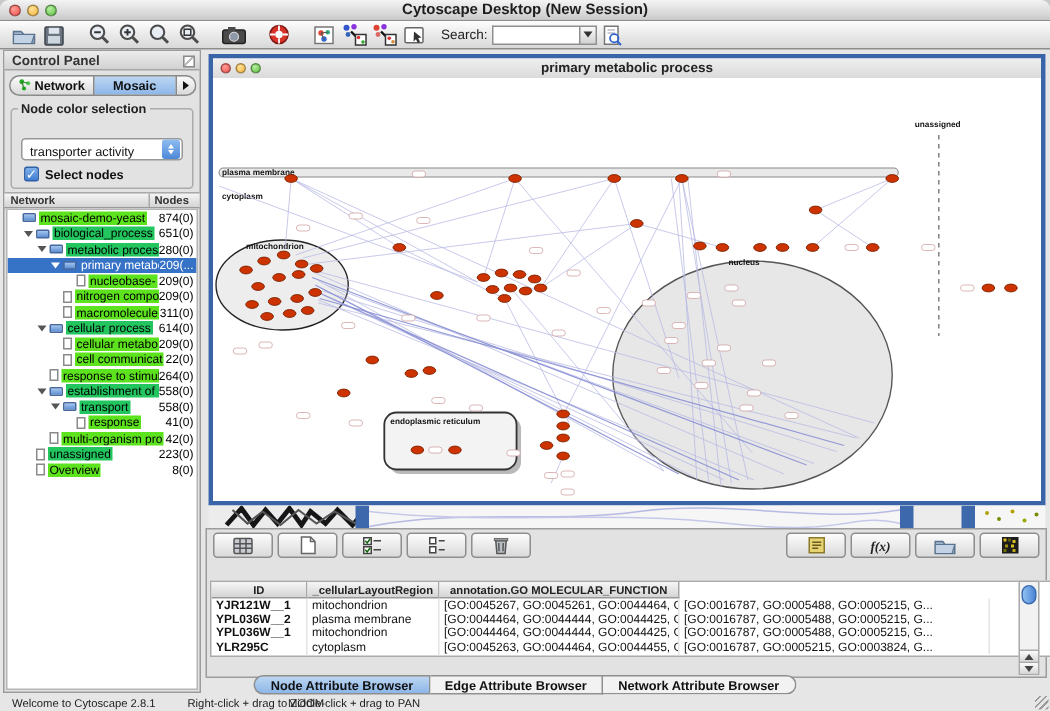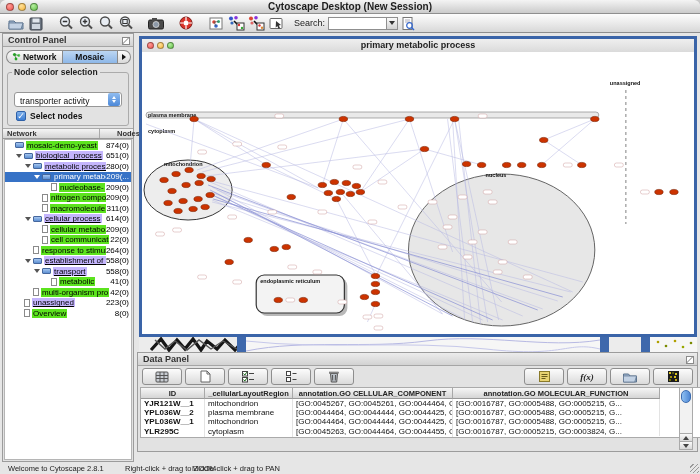--- a/index.html
+++ b/index.html
@@ -42,33 +42,33 @@
   .combo { height:15px; border:1px solid #979797; border-radius:3px; background:#fff; display:flex; align-items:flex-end; position:relative; margin:13px 2px 4px; }
   .combo .cval { flex:1; font-size:8.5px; padding-left:5px; color:#111; white-space:nowrap; overflow:hidden; }
   .combo .cstep { width:12px; height:13px; margin-right:1px; border-radius:2px; background:linear-gradient(#8fbcf0,#4c88d8); display:flex; flex-direction:column; align-items:center; justify-content:center; gap:1px; }
   .tri-up-s { width:0;height:0;border-left:2.5px solid transparent;border-right:2.5px solid transparent;border-bottom:3px solid #fff; }
   .tri-dn-s { width:0;height:0;border-left:2.5px solid transparent;border-right:2.5px solid transparent;border-top:3px solid #fff; }
   .chkrow { display:flex; align-items:center; gap:4px; padding-left:4px; }
   .chk { width:10px; height:10px; border-radius:2px; background:linear-gradient(#7fb0ea,#3f7fd4); border:1px solid #2f61a8; color:#fff; font-size:9px; line-height:9px; text-align:center; }
   .chkrow span.lbl { font-size:8.5px; font-weight:bold; color:#111; }
   .tree-header { height:11px; display:flex; background:linear-gradient(#f5f5f5,#d4d4d4); border-top:1px solid #aaa; border-bottom:1px solid #999; font-size:7.5px; font-weight:bold; color:#333; }
   .tree-header .h1 { flex:1; padding-left:4px; }
-  .tree-header .h2 { width:34px; border-left:1px solid #aaa; padding-left:17px; }
+  .tree-header .h2 { width:34px; border-left:1px solid #aaa; padding-left:3px; }
   .tree { flex:1; background:#fff; border:1px solid #b5b5b5; margin:0 1px 1px; overflow:hidden; }
   .trow { height:10.5px; display:flex; align-items:center; font-size:8px; white-space:nowrap; }
   .trow.sel { background:#3672c6; color:#fff; }
   .ind { flex:none; height:1px; }
   .exp { flex:none; width:0; height:0; border-left:3px solid transparent; border-right:3px solid transparent; border-top:4px solid #555; margin-right:2px; }
   .trow.sel .exp { border-top-color:#fff; }
   .exp.none { border:none; width:6px; height:1px; }
   .fold { flex:none; width:9px; height:6px; background:linear-gradient(#a5c6ef,#5d8fd2); border:1px solid #46689e; border-radius:1px; margin-right:2px; }
   .leaf { flex:none; width:6px; height:8px; background:#fff; border:1px solid #8a8a8a; margin-right:2px; }
   .tlabel { padding:0 1px; overflow:hidden; max-width:86px; }
   .bg-green { background:#5ce31e; }
-  .bg-red { background:#c4b5fd;text-decoration:underline; }
+  .bg-red { background:#22c55e; }
   .trow.sel .tlabel { background:transparent; color:#fff; }
   .tcount { margin-left:auto; padding-right:2px; font-size:8px; }
 
   
   .net-window { position:absolute; left:139px; top:36px; width:558px; height:301px; border:3px solid #3a64a8; background:#fff; }
   .inner-titlebar { height:27px; background:linear-gradient(#efefef,#c6c6c6); border-bottom:1px solid #8f8f8f; position:relative; }
   .inner-titlebar .lights { left:5px; top:3px; gap:3px; }
   .inner-titlebar .light { width:7px; height:7px; }
   .inner-title { position:absolute; left:0; right:0; top:0; height:13px; line-height:13px; text-align:center; font-size:9px; font-weight:bold; color:#222; }
   .canvas { position:absolute; left:0; top:13px; right:0; bottom:0; background:#fff; }
@@ -374,21 +374,21 @@
           <span class="ind" style="width: 29px;"></span>
           <span class="exp"></span>
           <span class="fold"></span>
           <span class="tlabel bg-red">transport</span>
           <span class="tcount">558(0)</span>
         </div>
         <div class="trow">
           <span class="ind" style="width: 38px;"></span>
           <span class="exp none"></span>
           <span class="leaf"></span>
-          <span class="tlabel bg-green">metabolic</span>
+          <span class="tlabel bg-green">response</span>
           <span class="tcount">41(0)</span>
         </div>
         <div class="trow">
           <span class="ind" style="width: 20px;"></span>
           <span class="exp none"></span>
           <span class="leaf"></span>
           <span class="tlabel bg-green">multi-organism pro</span>
           <span class="tcount">42(0)</span>
         </div>
         <div class="trow">
@@ -596,24 +596,20 @@
           <circle cx="8" cy="5" r="1.3" fill="#b0a000"></circle>
           <circle cx="16" cy="9" r="1.3" fill="#7a8a00"></circle>
           <circle cx="25" cy="4" r="1.3" fill="#b0a000"></circle>
           <circle cx="33" cy="10" r="1.3" fill="#98a800"></circle>
           <circle cx="41" cy="6" r="1.3" fill="#7a8a00"></circle>
         </svg>
     </span>
   </div>
 
   <div class="data-panel">
-    <div class="panel-titlebar">
-      <span>Data Panel</span>
-      <span class="float-ic"></span>
-    </div>
     <div class="dp-toolbar">
       <span class="dpbtn">
           <svg width="14" height="12">
             <rect x="1" y="1" width="12" height="10" rx="1" fill="#c8ccd2" stroke="#555"></rect>
             <line x1="1" y1="4.5" x2="13" y2="4.5" stroke="#555"></line>
             <line x1="1" y1="7.5" x2="13" y2="7.5" stroke="#555"></line>
             <line x1="5" y1="1" x2="5" y2="11" stroke="#555"></line>
             <line x1="9" y1="1" x2="9" y2="11" stroke="#555"></line>
           </svg>
         </span>
@@ -677,21 +673,20 @@
             <rect x="7" y="6" width="2" height="2" fill="#d8c020"></rect>
             <rect x="2" y="9" width="2" height="2" fill="#707008"></rect>
             <rect x="8" y="9" width="2" height="2" fill="#c0a818"></rect>
           </svg>
         </span>
     </div>
     <div class="dp-table">
       <div class="thead" id="thead">
           <span class="hc">ID</span>
           <span class="hc">_cellularLayoutRegion</span>
-          <span class="hc">annotation.GO CELLULAR_COMPONENT</span>
           <span class="hc">annotation.GO MOLECULAR_FUNCTION</span>
         </div>
       <div id="tbody">
           <div class="trow2">
             <span class="tc c0">YJR121W__1</span>
             <span class="tc c1">mitochondrion</span>
             <span class="tc c2">[GO:0045267, GO:0045261, GO:0044464, G...</span>
             <span class="tc c3">[GO:0016787, GO:0005488, GO:0005215, G...</span>
           </div>
           <div class="trow2">
@@ -729,20 +724,25 @@
       <span class="vthumb"></span>
       <span class="varrow va-up">
           <span class="tri-up-g"></span>
         </span>
       <span class="varrow va-dn">
           <span class="tri-dn-g"></span>
         </span>
     </div>
   </div>
 
+  <div class="browser-tabs" id="browser-tabs">
+      <span class="btab first active">Node Attribute Browser</span>
+      <span class="btab">Edge Attribute Browser</span>
+      <span class="btab last">Network Attribute Browser</span>
+    </div>
 
   <div class="statusbar">
     <span class="st1">Welcome to Cytoscape 2.8.1</span>
     <span class="st2">Right-click + drag to ZOOM</span>
     <span class="st3">Middle-click + drag to PAN</span>
     <span class="grip"></span>
   </div>
 
 </div>
 

